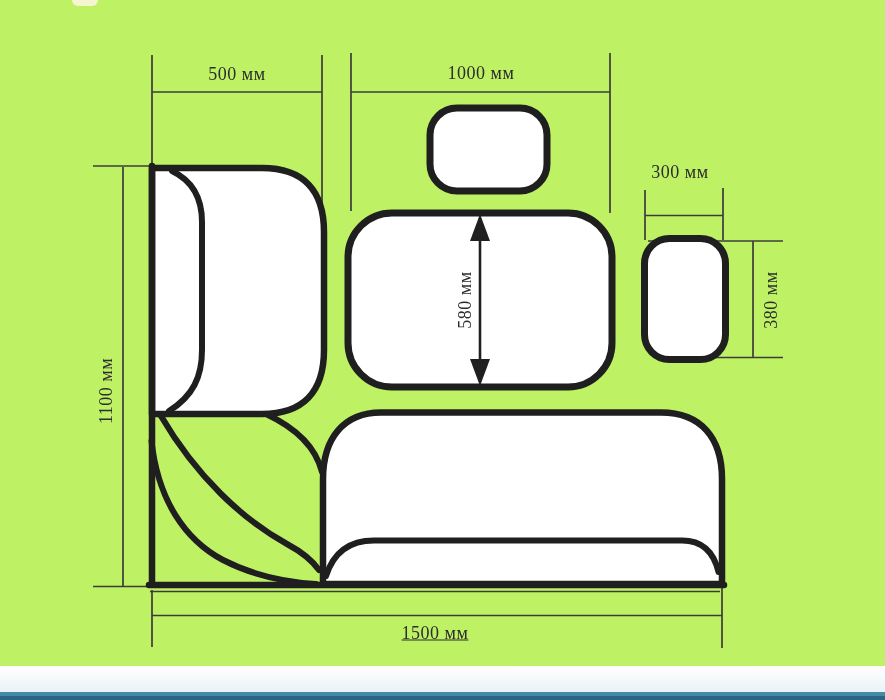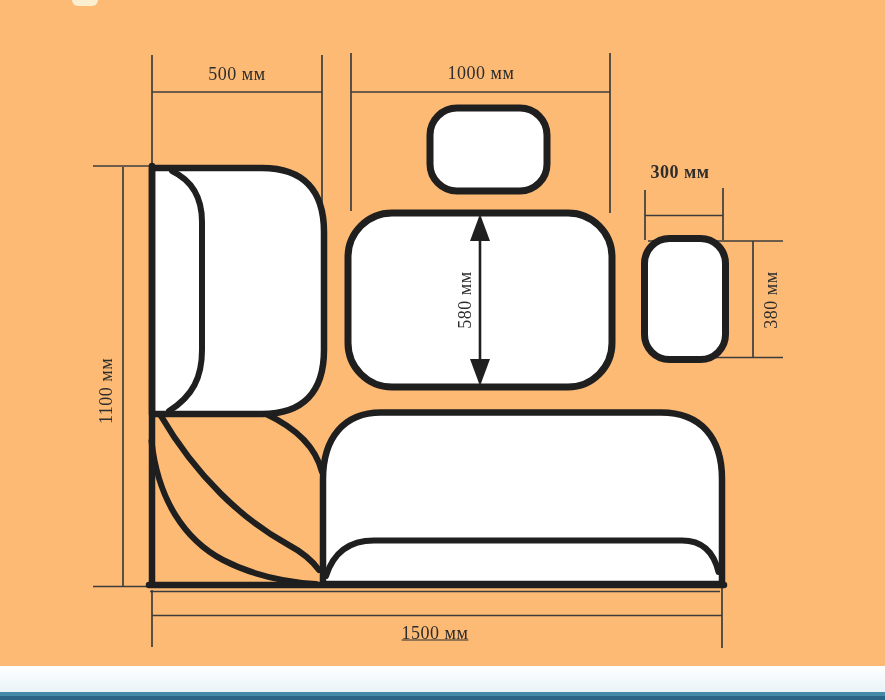--- a/index.html
+++ b/index.html
@@ -1,19 +1,19 @@
 <!DOCTYPE html>
 <html style="--outline: #1f1f1f; --dimension: #3c3c3c; --text: #2d2d2d; --footer_teal: #4489a6; --footer_teal_dark: #2c6485; --footer_fade: #e9f3f7; --top_smudge: #fbf5da;"><head>
 <meta charset="utf-8">
 <style>
   html,body{margin:0;padding:0;background:#ffffff;}
   #stage{
     position:relative;
     width:885px;height:700px;
-    background:#fdba74;
+    background:#bef264;
     overflow:hidden;
     font-family:"Liberation Serif","DejaVu Serif",serif;
   }
   #drawing-svg{position:absolute;left:0;top:0;}
   .outline{stroke:var(--outline,#1f1f1f);fill:none;stroke-linecap:round;stroke-linejoin:round;}
   .filled{fill:#ffffff;}
   .dim{stroke:var(--dimension,#3c3c3c);stroke-width:1.7;fill:none;}
   .arrowfill{fill:var(--outline,#1f1f1f);stroke:none;}
   .dim-label{
     position:absolute;
@@ -109,21 +109,21 @@
       <g>
         <path class="outline" stroke-width="2.6" d="M 480,237 V 363"></path>
         <polygon class="arrowfill" points="480,214 470,241 490,241"></polygon>
         <polygon class="arrowfill" points="480,386 470,359 490,359"></polygon>
       </g>
     </g>
   </svg>
 
   <div class="dim-label" style="left:237px;top:74px;">500 мм</div>
   <div class="dim-label" style="left:481px;top:73px;">1000 мм</div>
-  <div class="dim-label" style="left:680px;top:172px;font-weight:bold;">300 мм</div>
+  <div class="dim-label" style="left:680px;top:172px;">300 мм</div>
   <div class="dim-label vert" style="left:771px;top:300px;">380 мм</div>
   <div class="dim-label vert" style="left:465px;top:300px;">580 мм</div>
   <div class="dim-label vert" style="left:106px;top:391px;">1100 мм</div>
   <div class="dim-label" style="left:435px;top:633px;text-decoration:underline;">1500 мм</div>
 
   <div id="footer-fade"></div>
   <div id="footer-bar">
     <div id="footer-bar-top"></div>
   </div>
 </div>

